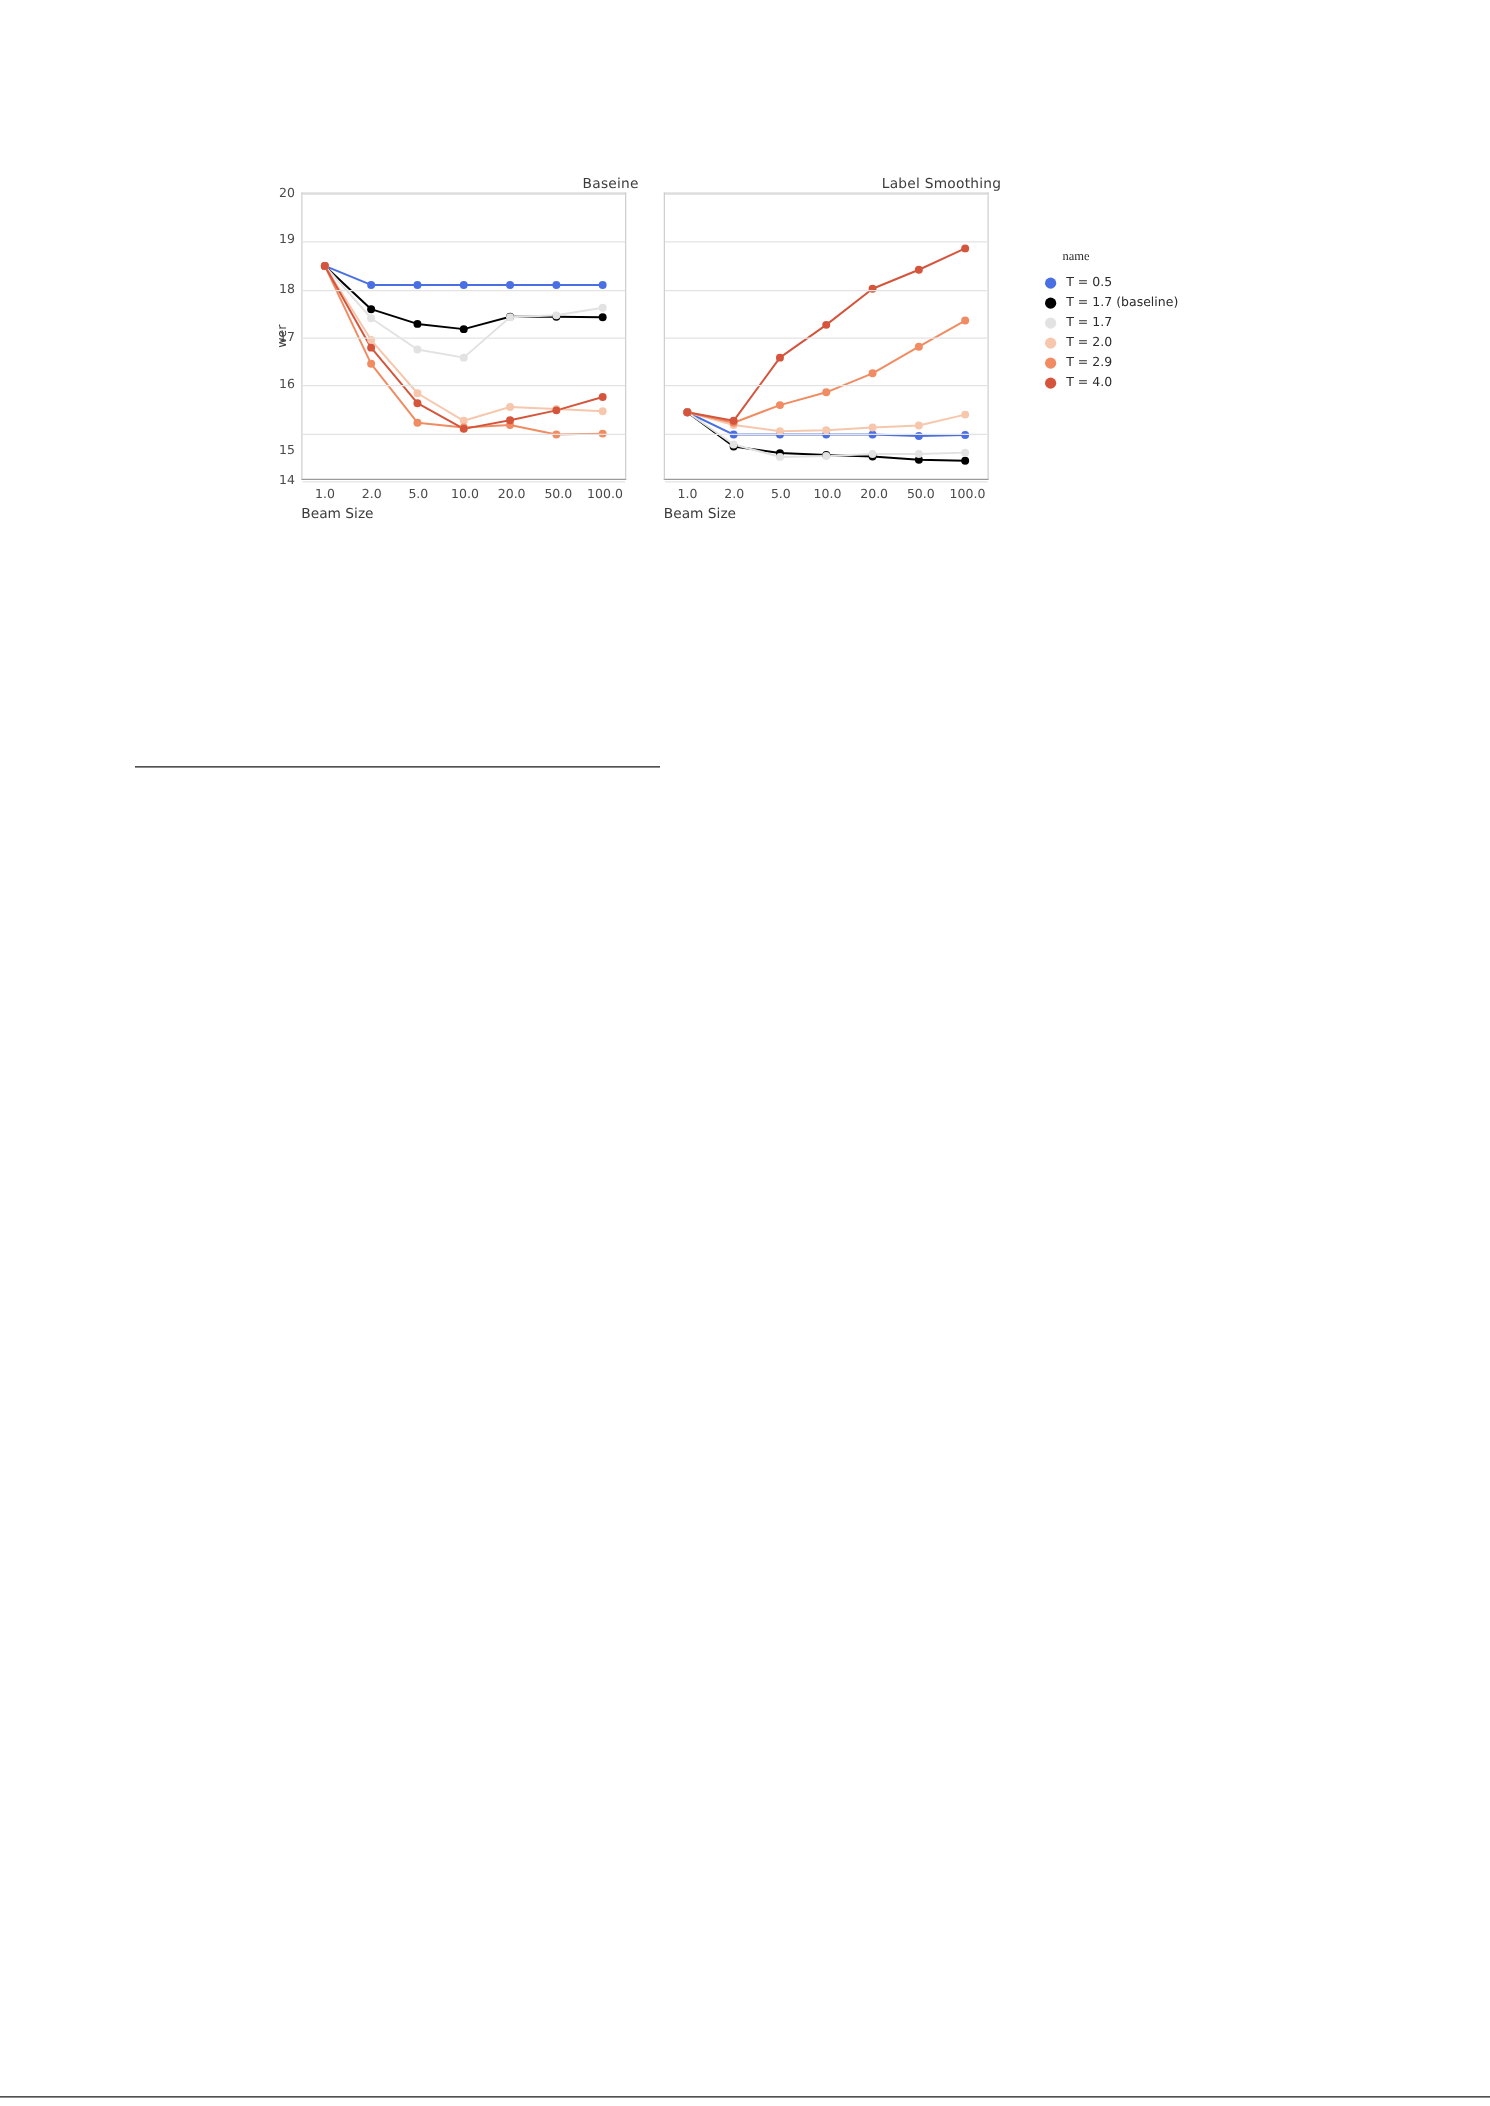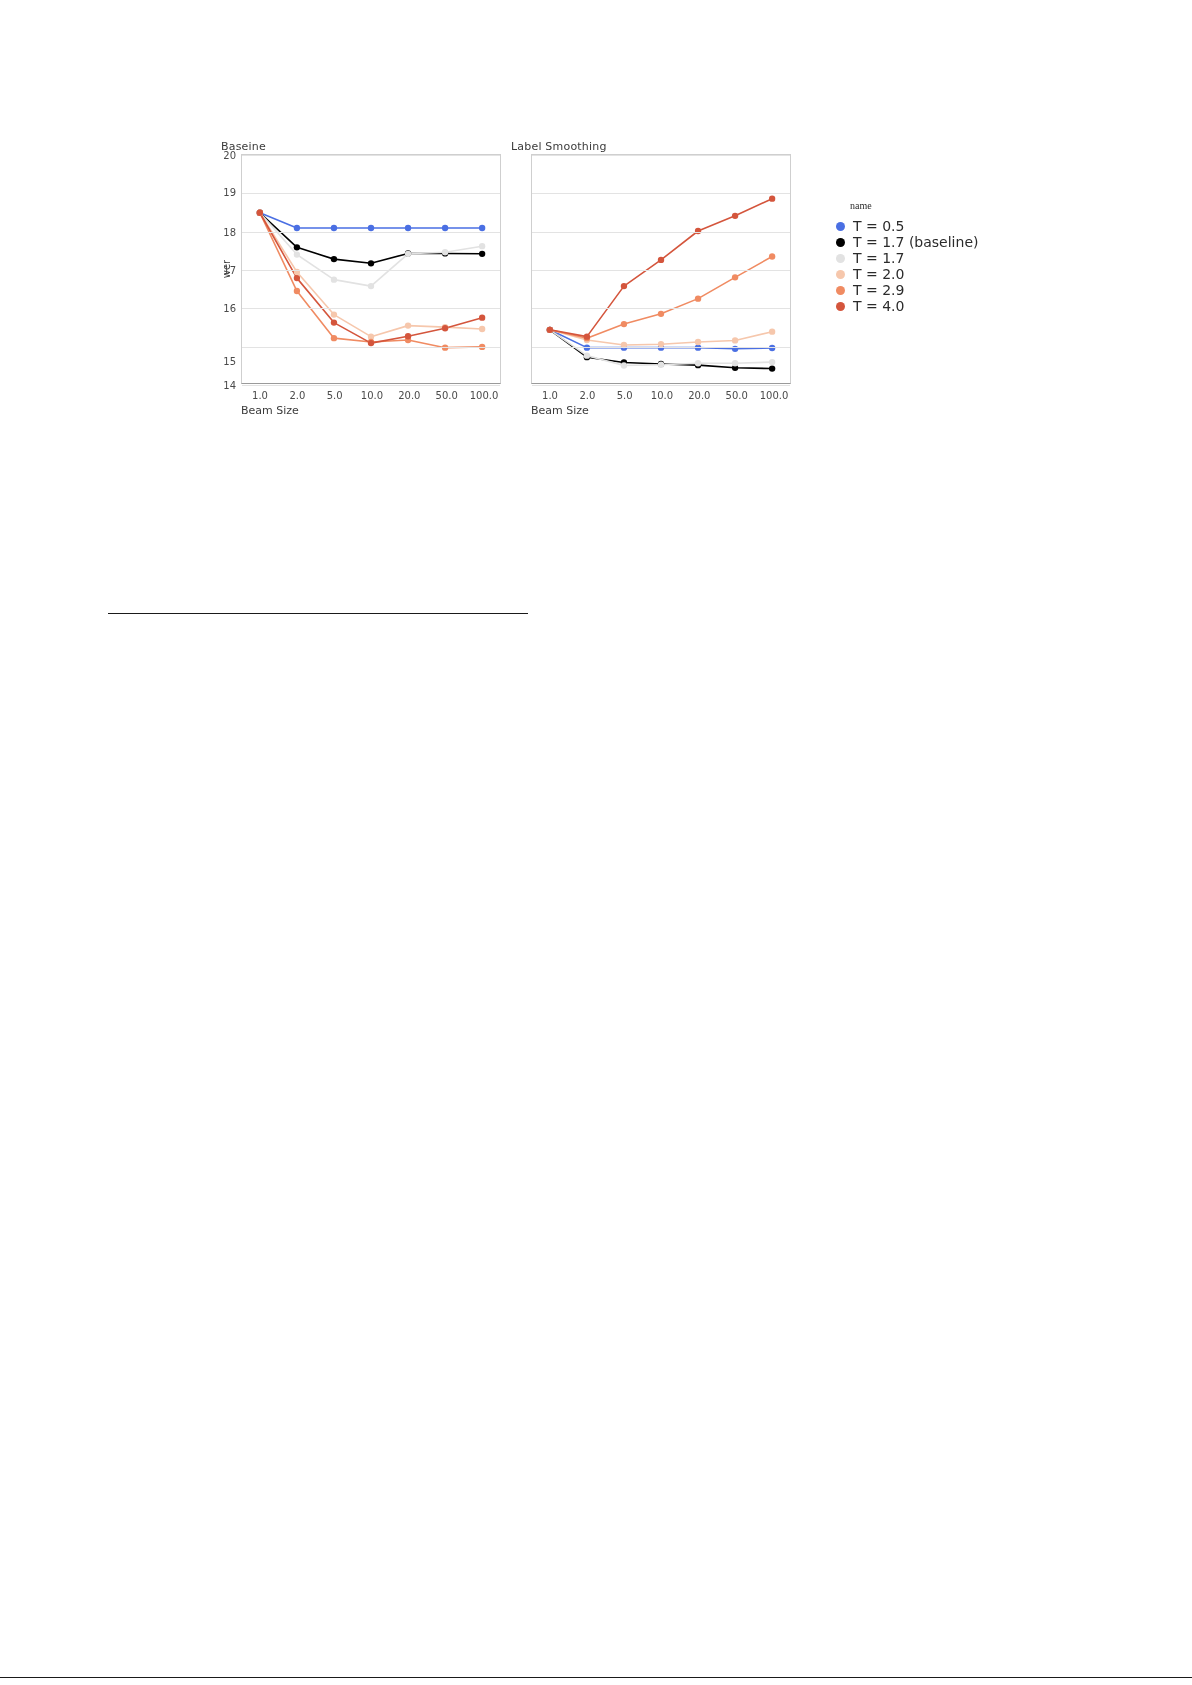--- a/index.html
+++ b/index.html
@@ -29,21 +29,21 @@
     height: 300px;
   }
   .panel-left { left: 25px; }
   .panel-right { left: 315px; }
 
   .panel-title {
     position: absolute;
     top: 10px;
     left: 0;
     width: 100%;
-    text-align: left;
+    text-align: right;
     font-size: 11px;
     color: #3b3b3b;
     letter-spacing: 0.2px;
   }
   .plot-area {
     position: absolute;
     left: 20px;
     top: 24px;
     width: 260px;
     height: 230px;
@@ -128,21 +128,21 @@
     height: 16px;
   }
   .legend-swatch {
     width: 9px;
     height: 9px;
     border-radius: 50%;
     margin-right: 8px;
     flex: none;
   }
   .legend-label {
-    font-size: 14px;
+    font-size: 10px;
     color: #2b2b2b;
     white-space: nowrap;
   }
   #footnote-rule {
     position: absolute;
     left: 108px;
     top: 613px;
     width: 420px;
     height: 1px;
     background: #1a1a1a;

